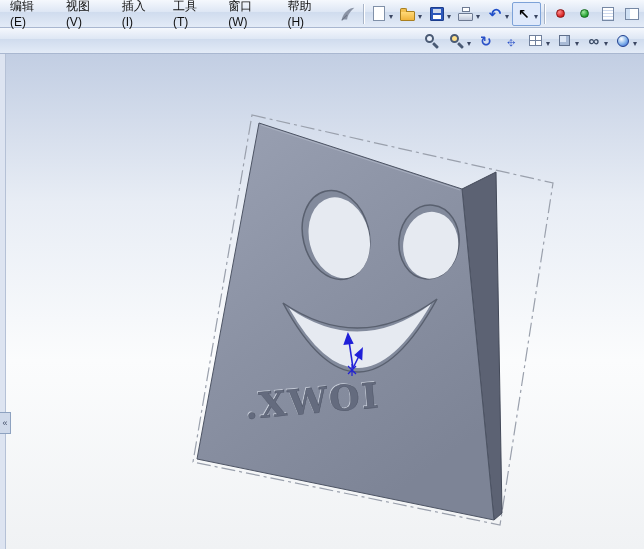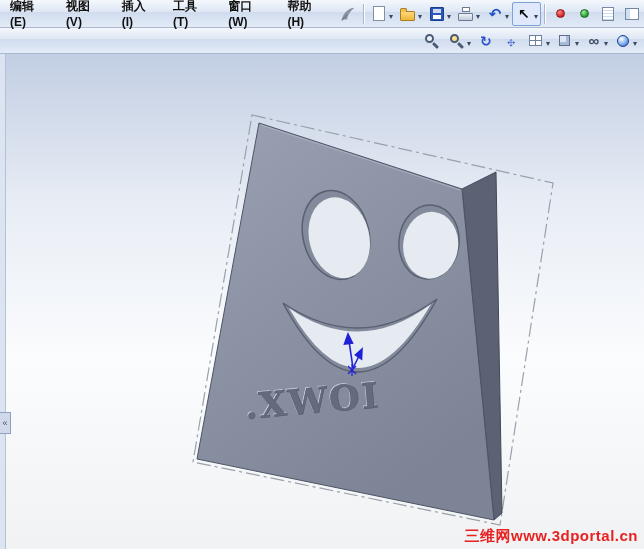--- a/index.html
+++ b/index.html
@@ -5,21 +5,20 @@
   * { box-sizing: border-box; margin: 0; padding: 0; }
   html,body { width:644px; height:549px; overflow:hidden;
     font-family:"Liberation Sans","DejaVu Sans",sans-serif; }
   .app { width:644px; height:549px; background:#e8edf5; position:relative; }
 
   
   .menubar, .toolbar2 {
     display:flex; align-items:center;
     background:linear-gradient(#f5f8fd,#dde6f4 45%,#d0dcee 46%,#e3ebf7);
     border-bottom:1px solid #a9b7d0;
-    font-weight:bold;
   }
   .menubar { height:28px; padding-left:2px; }
   .toolbar2 { height:26px; justify-content:flex-end; padding-right:4px; }
   .menu-items { display:flex; align-items:center; }
   .menu-item { font-size:12px; color:#101010; padding:4px 8px; cursor:default; }
   .logo { width:20px; height:20px; display:flex; align-items:center; justify-content:center; margin:0 2px; }
   .sep { width:1px; height:20px; background:#a9b5c8; box-shadow:1px 0 0 #ffffff; margin:0 3px; }
   .tb { display:flex; align-items:center; }
 
   .icon-btn { height:24px; display:flex; align-items:center; padding:1px 2px;
@@ -255,15 +254,14 @@
         <line x1="353" y1="314" x2="349" y2="287"></line>
         <polygon points="348,280 344.5,290 352.5,289"></polygon>
         <line x1="353" y1="314" x2="360" y2="300"></line>
         <polygon points="362,295 355.5,301 361.5,305"></polygon>
         <line x1="348" y1="312" x2="356" y2="320" stroke-width="1.2"></line>
         <line x1="356" y1="312" x2="348" y2="320" stroke-width="1.2"></line>
         <line x1="352" y1="310" x2="352" y2="322" stroke-width="1.2"></line>
       </g>
     </svg>
 
-    <div class="watermark">三维网www.3dportal.cn</div>
   </div>
 </div>
 
 </body></html>

